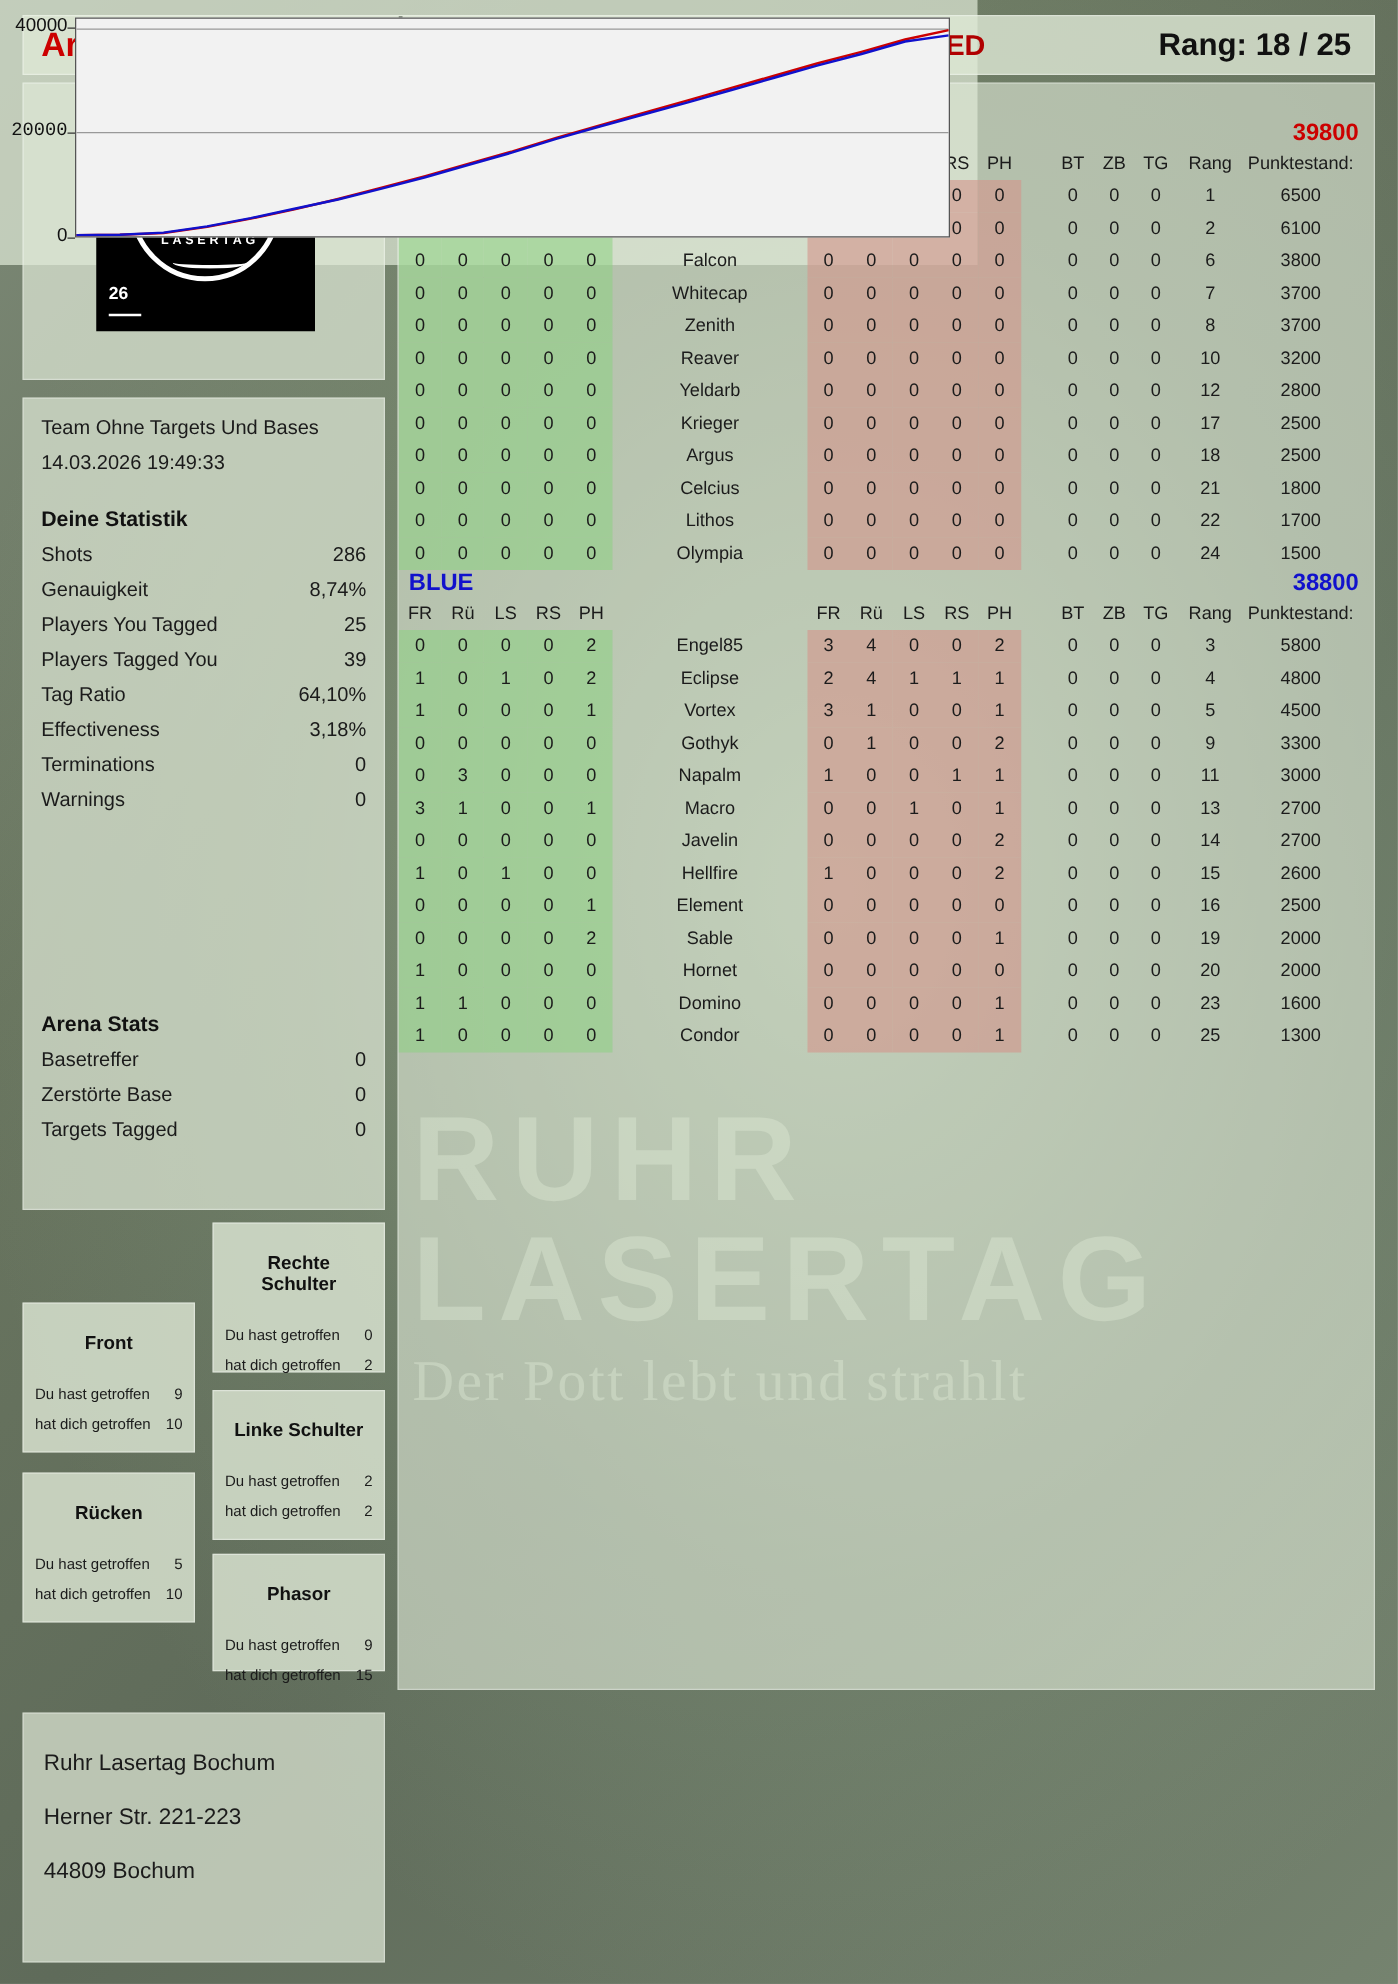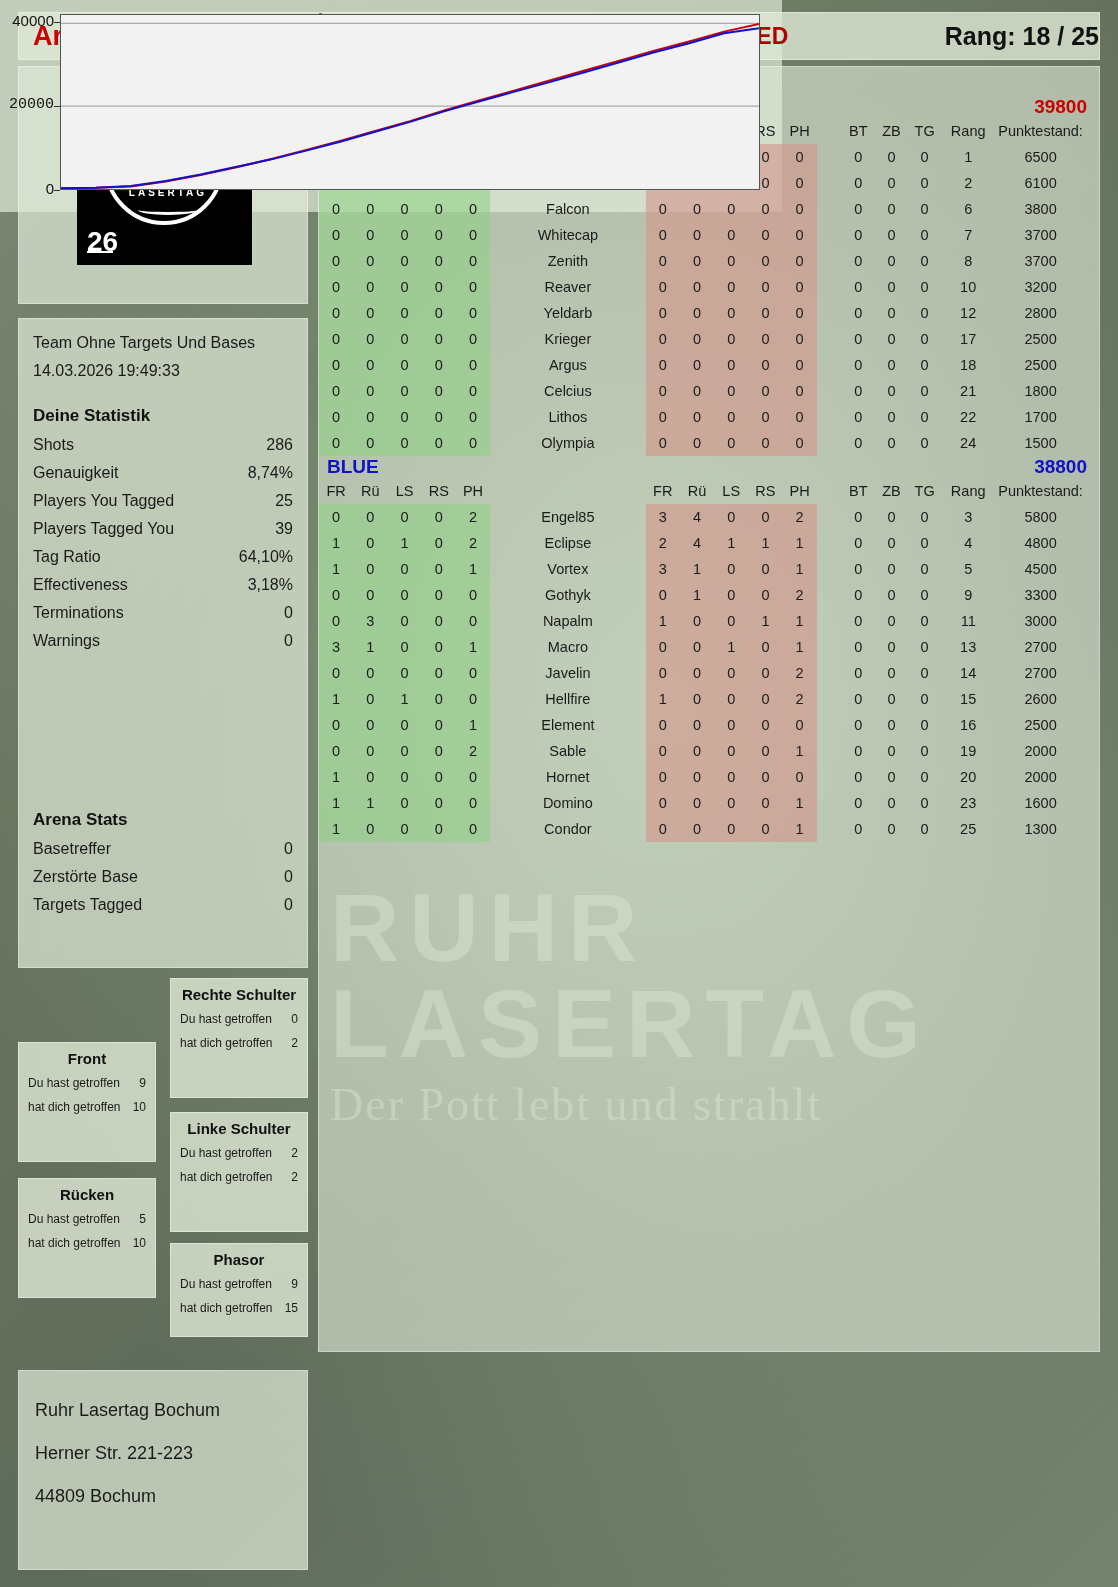--- a/index.html
+++ b/index.html
@@ -31,42 +31,42 @@
     border: 1px solid rgba(255,255,255,0.35);
   }
 
   
   #header { left:18px; top:12px; width:1082px; height:48px; background: rgba(222,232,214,0.80); }
   #header .hdr-inner { display:flex; align-items:center; height:100%; }
   .hdr-name { width:300px; padding-left:14px; color:#cc0000; font-size:27px; font-weight:bold; }
   .hdr-sep { width:3px; height:46px; background:#6a7466; }
   .hdr-score { flex:1; text-align:center; font-size:25px; font-weight:bold; color:#111; }
   .hdr-team { width:150px; text-align:center; font-size:23px; font-weight:bold; color:#b00000; }
-  .hdr-rank { width:260px; text-align:right; font-size:25px; font-weight:bold; color:#111; }
+  .hdr-rank { width:260px; text-align:right; padding-right:18px; font-size:25px; font-weight:bold; color:#111; }
 
   
   #avatar-panel { left:18px; top:66px; width:290px; height:238px; }
   .avatar-box { position:absolute; left:58px; top:26px; width:175px; height:172px; background:#000; }
   .logo-circle { position:absolute; left:27px; top:12px; width:120px; height:120px; border-radius:50%; border:4px solid #fff; }
   .logo-text-top { position:absolute; left:0; top:24px; width:120px; text-align:center; color:#fff; font-size:13px; letter-spacing:3px; font-weight:bold;}
   .logo-text-bot { position:absolute; left:0; top:78px; width:120px; text-align:center; color:#fff; font-size:10px; letter-spacing:3px; font-weight:bold;}
   .hammers { position:absolute; left:36px; top:42px; width:48px; height:34px; color:#fff; font-size:30px; line-height:34px; text-align:center;}
   .logo-wave { position:absolute; left:30px; top:96px; width:60px; height:10px; border-bottom:3px solid #fff; border-radius:50%;}
-  .logo-num { position:absolute; left:10px; top:133px; color:#fff; font-size:28px; font-weight:bold; }
+  .logo-num { position:absolute; left:10px; top:133px; color:#fff; font-size:14px; font-weight:bold; }
   .logo-num-underline { position:absolute; left:10px; top:158px; width:26px; height:2px; background:#fff; }
 
   #game-panel { left:18px; top:318px; width:290px; height:650px; padding:10px 14px; }
   .row { display:flex; justify-content:space-between; font-size:16px; color:#1b1b1b; padding:5px 0; }
   .row .v { font-weight:normal; }
   .sect-title { font-size:17px; font-weight:bold; color:#111; }
   .mt { margin-top:16px; }
 
   
   .zone { position:absolute; background: rgba(222,232,214,0.80); border:1px solid rgba(255,255,255,0.4); }
-  .zone h4 { margin:0; padding:7px 0 4px; text-align:center; font-size:15px; font-weight:bold; color:#111; }
+  .zone h4 { margin:16px; padding:7px 0 4px; text-align:center; font-size:15px; font-weight:bold; color:#111; }
   .zone .zr { display:flex; justify-content:space-between; padding:5px 9px; font-size:12px; color:#1b1b1b; }
 
   #zone-rs { left:170px; top:978px; width:138px; height:120px; }
   #zone-front { left:18px; top:1042px; width:138px; height:120px; }
   #zone-ls { left:170px; top:1112px; width:138px; height:120px; }
   #zone-back { left:18px; top:1178px; width:138px; height:120px; }
   #zone-ph { left:170px; top:1243px; width:138px; height:94px; }
 
   #address-panel { left:18px; top:1370px; width:290px; height:200px; padding:18px 16px; }
   #address-panel div { font-size:18px; color:#1b1b1b; padding:11px 0; }

